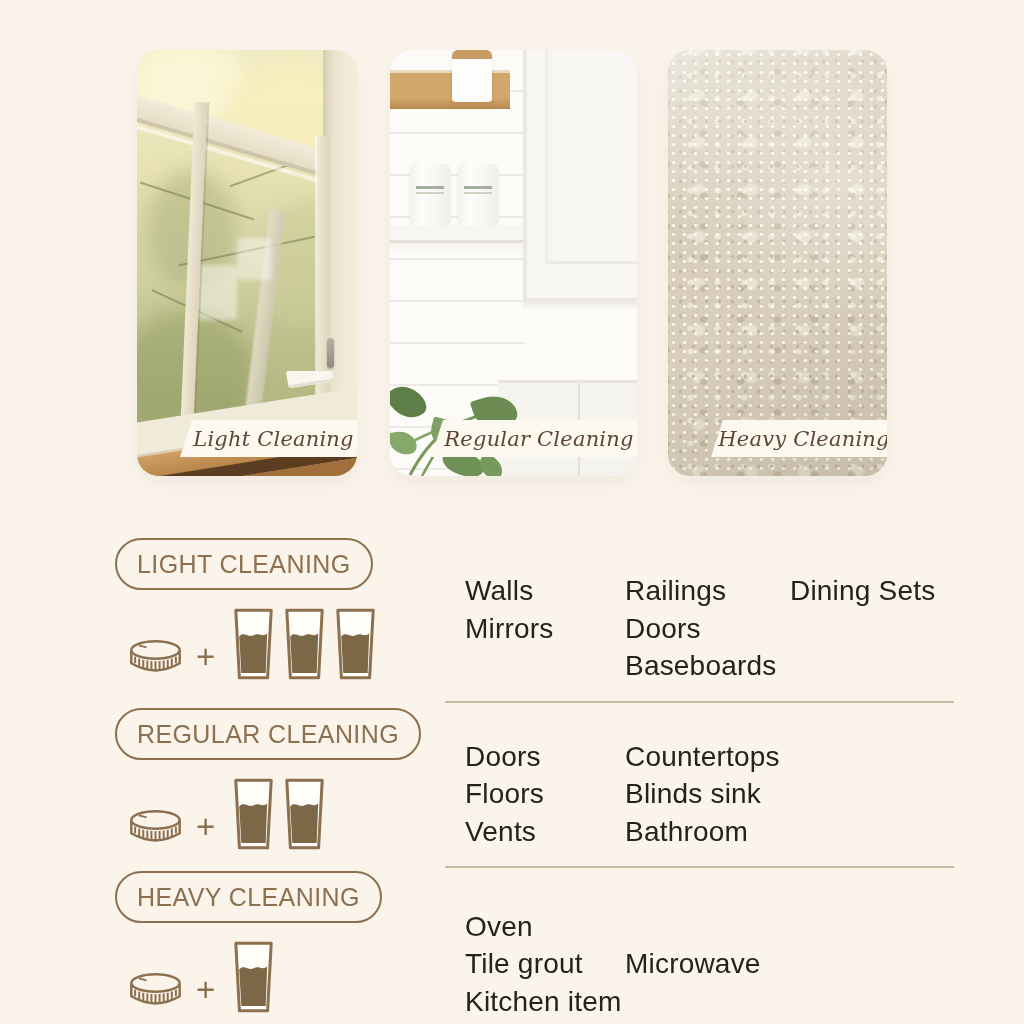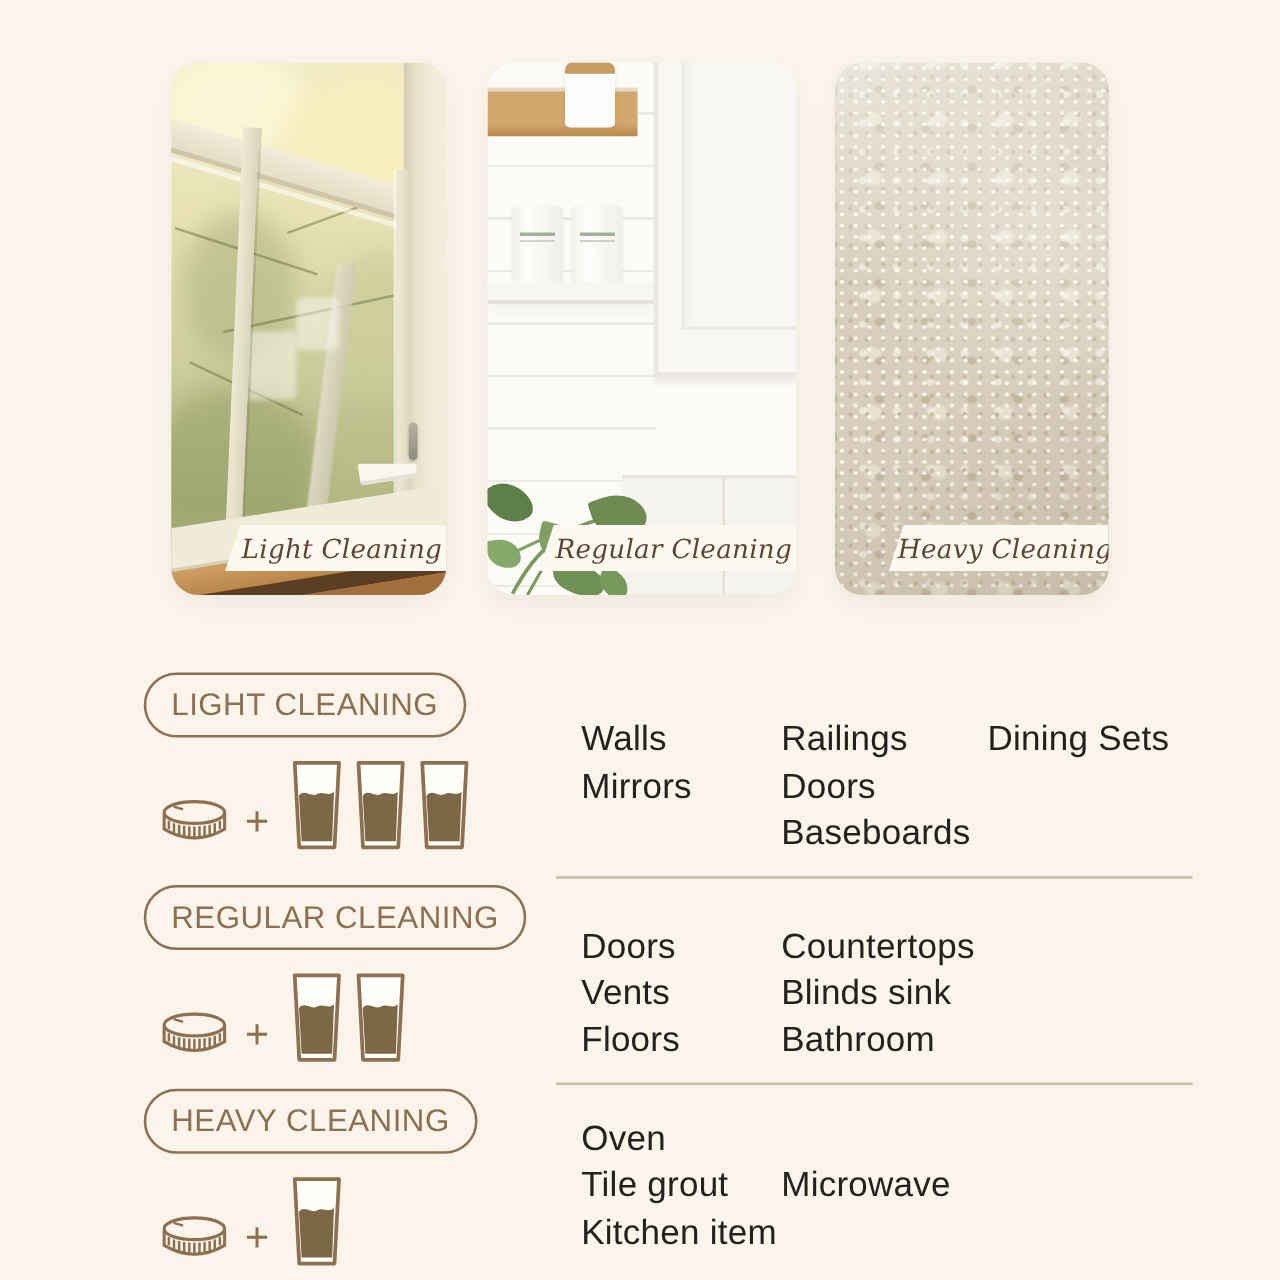--- a/index.html
+++ b/index.html
@@ -119,21 +119,21 @@
   .plus{font-size:33px;line-height:1;color:var(--accent-brown,#8C7050);margin:0 10px 7px 13px;font-weight:400;}
 
   
   .items{position:absolute;left:445px;top:572px;width:509px;font-size:28px;line-height:37.6px;
          color:var(--list-text,#23221F);letter-spacing:.2px;}
   .items-row{display:grid;grid-template-columns:160px 165px 1fr;padding-left:20px;}
   .items-row .line{display:block;min-height:37.6px;}
   .divider{border:none;border-top:2px solid var(--divider,#C7BBA3);height:0;margin:0;}
   #items-block-1{margin-bottom:16px;}
   #items-block-2{margin-top:35px;margin-bottom:15px;}
-  #items-block-3{margin-top:24px;}
+  #items-block-3{margin-top:40px;}
 </style>
 </head>
 <body>
 
 <svg width="0" height="0" style="position:absolute" aria-hidden="true">
   <defs>
     <symbol id="cap-icon" viewBox="0 0 58 44">
       <path d="M3.5 13 V26.5 Q29 41.5 54.5 26.5 V13" fill="none" stroke-width="2.6"></path>
       <g stroke-width="2.1">
         <line x1="7.5" y1="19.5" x2="7.5" y2="26.5"></line>
@@ -308,22 +308,22 @@
         <span class="line"></span>
         <span class="line"></span>
       </div>
     </div>
 
     <hr class="divider">
 
     <div class="items-row" id="items-block-2">
       <div>
         <span class="line">Doors</span>
+        <span class="line">Floors</span>
         <span class="line">Vents</span>
-        <span class="line">Floors</span>
       </div>
       <div>
         <span class="line">Countertops</span>
         <span class="line">Blinds sink</span>
         <span class="line">Bathroom</span>
       </div>
     </div>
 
     <hr class="divider">
 

